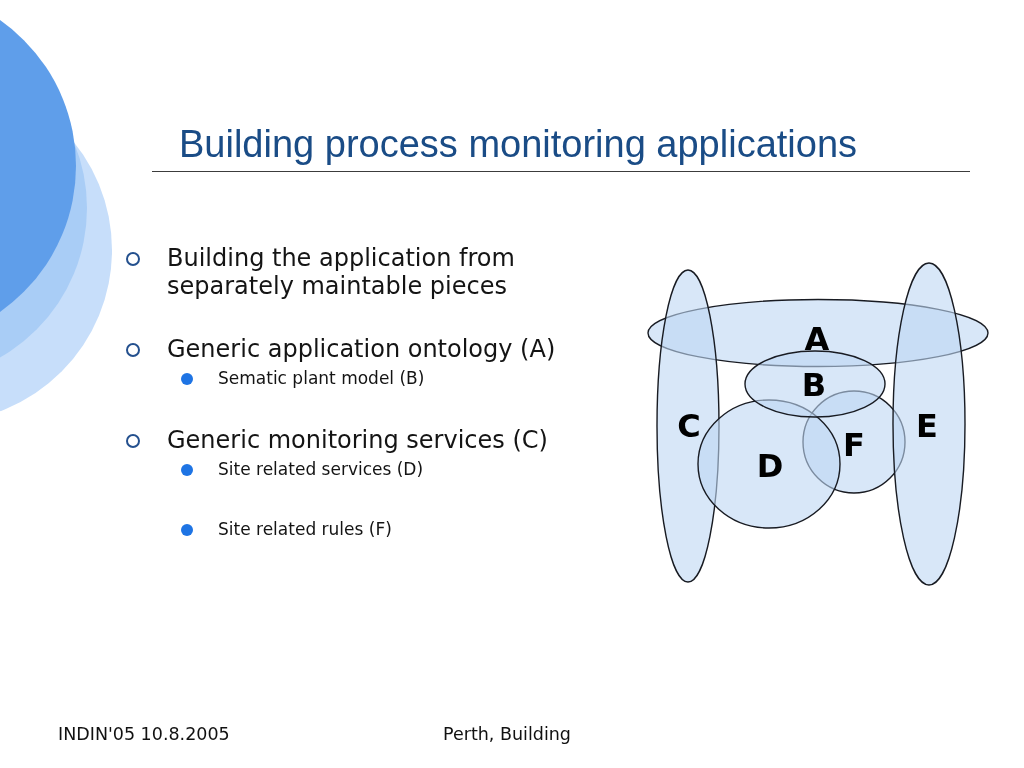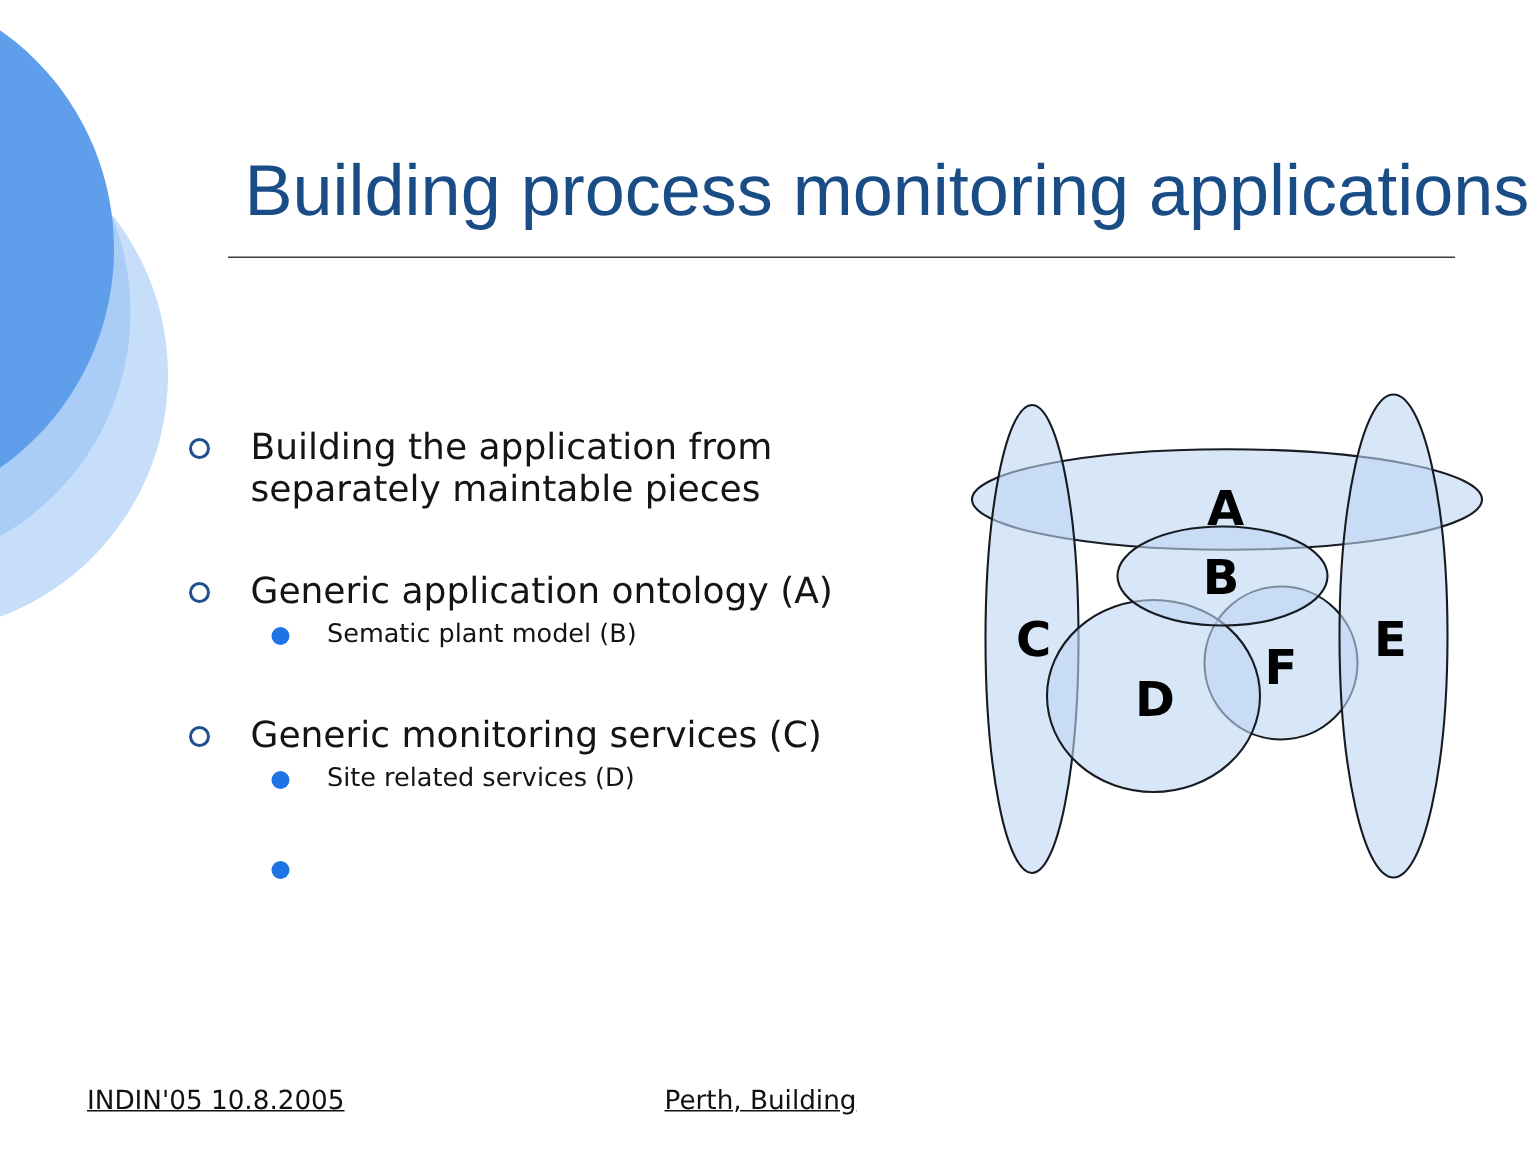--- a/index.html
+++ b/index.html
@@ -2,48 +2,47 @@
 <html><head>
 <meta charset="utf-8">
 <style>
   html,body { margin:0; padding:0; background:#ffffff; }
   .slide {
     position:relative; width:1024px; height:768px; background:#ffffff;
     overflow:hidden; font-family:"DejaVu Sans", sans-serif; color:#111;
   }
   .corner-decoration { position:absolute; left:0; top:0; }
   .slide-title {
-    position:absolute; left:163px; top:106px; margin:0;
+    position:absolute; left:163px; top:106px; margin:16px;
     font-family:"Liberation Sans", sans-serif; font-weight:400;
-    font-size:48px; line-height:44px; letter-spacing:0px; color:#1a4c86;
+    font-size:38px; line-height:44px; letter-spacing:0px; color:#1a4c86;
     white-space:nowrap;
   }
   .title-rule {
     position:absolute; left:152px; top:171px; width:818px; height:1px;
     background:#3c3c3c; border:none; margin:0;
   }
   .bullet-list { position:absolute; left:120px; top:244px; width:520px; }
   .bullet-group { margin-bottom:35px; }
-  .li { display:flex; align-items:flex-start;margin-top:40px; }
+  .li { display:flex; align-items:flex-start; }
   .li.l1 { font-size:24px; line-height:28px; padding-left:6px; }
   .li.l2 { font-size:17px; line-height:25px; padding-left:61px; margin-top:3px; }
   .li .txt { color:#141414; }
   .l1 .txt { margin-left:27px; max-width:470px; }
   .l2 .txt { margin-left:25px; }
   .marker { flex:0 0 auto; display:inline-block; border-radius:50%; }
   .marker.ring { width:10px; height:10px; border:2px solid #24508e; margin-top:8px; background:transparent; }
   .marker.dot  { width:12px; height:12px; background:#1e74e4; margin-top:7px; }
   .venn-diagram { position:absolute; left:630px; top:250px; }
   .venn-label {
     font-family:"DejaVu Sans", sans-serif; font-weight:bold; font-size:32px; fill:#000;
   }
   .footer-left, .footer-center {
     position:absolute; top:723px; font-size:17.5px; line-height:22px; color:#111;
     white-space:nowrap;
-    text-decoration:underline;
   }
   .footer-left { left:58px; }
   .footer-center { left:443px; }
 </style>
 </head>
 <body>
 
 <div class="slide">
 
   <svg id="decoration" class="corner-decoration" width="260" height="460" viewBox="0 0 260 460">
@@ -78,20 +77,21 @@
           <span class="txt">Generic monitoring services (C)</span>
         </div>
         <div class="li l2">
           <span class="marker dot"></span>
           <span class="txt">Site related services (D)</span>
         </div>
       </div>
       <div class="bullet-group">
         <div class="li l2">
           <span class="marker dot"></span>
+          <span class="txt">Site related rules (F)</span>
         </div>
       </div>
     </div>
 
   <svg id="diagram" class="venn-diagram" width="368" height="350" viewBox="630 250 368 350">
       <ellipse cx="818" cy="333" rx="170" ry="33.5" fill="#bed7f3" fill-opacity="0.6" stroke="#181b22" stroke-width="1.4"></ellipse>
       <ellipse cx="688" cy="426" rx="31" ry="156" fill="#bed7f3" fill-opacity="0.6" stroke="#181b22" stroke-width="1.4"></ellipse>
       <ellipse cx="854" cy="442" rx="51" ry="51" fill="#bed7f3" fill-opacity="0.6" stroke="#181b22" stroke-width="1.4"></ellipse>
       <ellipse cx="769" cy="464" rx="71" ry="64" fill="#bed7f3" fill-opacity="0.6" stroke="#181b22" stroke-width="1.4"></ellipse>
       <ellipse cx="815" cy="384" rx="70" ry="33" fill="#bed7f3" fill-opacity="0.6" stroke="#181b22" stroke-width="1.4"></ellipse>

